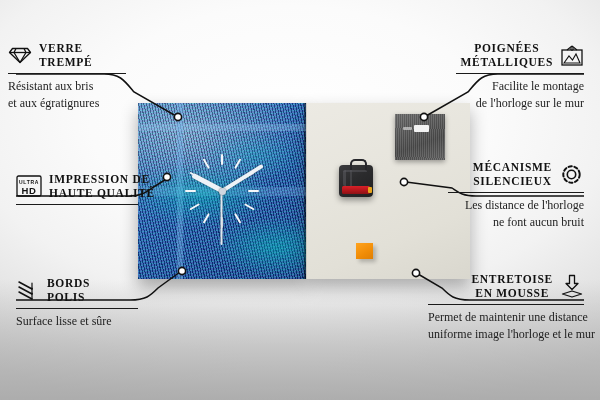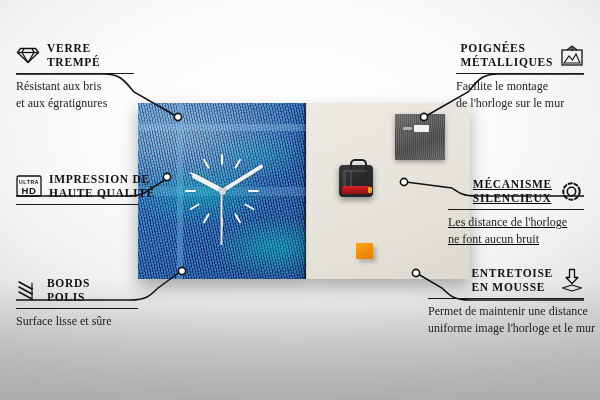--- a/index.html
+++ b/index.html
@@ -107,22 +107,22 @@
     font-size:11.5px;letter-spacing:.7px;color:#111;line-height:1.22;
     text-transform:uppercase;white-space:nowrap;
   }
   .ctitle .tx{display:flex;flex-direction:column;}
   .rule{height:1.4px;background:#1a1a1a;margin:4px 0 4px;}
   .cdesc{
     font-family:"Liberation Serif", serif;font-size:12px;color:#1d1d1d;line-height:1.34;white-space:nowrap;
   }
   .left .ctitle{justify-content:flex-start;}
   .right .ctitle{justify-content:flex-end;}
-  .right .cdesc{text-align:left;}
-  .right .tx{align-items:flex-start;}
+  .right .cdesc{text-align:right;}
+  .right .tx{align-items:center;}
   .ico{flex:0 0 auto;display:block;}
 
   svg.lines{position:absolute;left:0;top:0;width:600px;height:400px;z-index:5;pointer-events:none;}
 </style>
 </head>
 <body>
 
 <div id="stage">
 
   <div class="product">
@@ -176,21 +176,21 @@
     <g fill="#ffffff" stroke="#111111" stroke-width="1.6">
       <circle cx="178" cy="117" r="3.6"></circle>
       <circle cx="167" cy="177" r="3.6"></circle>
       <circle cx="182" cy="271" r="3.6"></circle>
       <circle cx="424" cy="117" r="3.6"></circle>
       <circle cx="404" cy="182" r="3.6"></circle>
       <circle cx="416" cy="273" r="3.6"></circle>
     </g>
   </svg>
 
-  <div class="callout left" style="left:16px;top:41px;width:118px;">
+  <div class="callout left" style="left:8px;top:41px;width:118px;">
     <div class="ctitle">
       <svg class="ico" width="24" height="18" viewBox="0 0 24 18">
         <g fill="none" stroke="#111" stroke-width="1.3" stroke-linejoin="round">
           <path d="M4.5,2.5 H19.5 L22.5,6.5 L12,16.5 L1.5,6.5 Z"></path>
           <path d="M1.5,6.5 H22.5"></path>
             <path d="M8,2.5 L6,6.5 L12,16.5"></path>
             <path d="M16,2.5 L18,6.5 L12,16.5"></path>
         </g>
       </svg>
       <span class="tx">
@@ -256,41 +256,41 @@
         <path d="M4,18 L9,11 L12.5,15 L16,9 L20,18 Z" fill="none" stroke="#111" stroke-width="1.1"></path>
       </svg>
     </div>
     <div class="rule"></div>
     <div class="cdesc">
       <div>Facilite le montage</div>
       <div>de l'horloge sur le mur</div>
     </div>
   </div>
 
-  <div class="callout right" style="right:16px;top:177px;width:136px;text-decoration:underline;">
+  <div class="callout right" style="right:16px;top:160px;width:136px;">
     <div class="ctitle">
       <span class="tx">
         <span>MÉCANISME</span>
         <span>SILENCIEUX</span>
       </span>
       <svg class="ico" width="25" height="25" viewBox="0 0 25 25">
         <g fill="none" stroke="#111" stroke-width="2" stroke-linecap="round">
           <circle cx="12.5" cy="12.5" r="8.2" stroke-dasharray="3.3 2.6"></circle>
           <circle cx="12.5" cy="12.5" r="4.2" stroke-width="1.6"></circle>
         </g>
       </svg>
     </div>
     <div class="rule"></div>
     <div class="cdesc">
       <div>Les distance de l'horloge</div>
       <div>ne font aucun bruit</div>
     </div>
   </div>
 
-  <div class="callout right" style="right:16px;top:266px;width:156px;">
+  <div class="callout right" style="right:16px;top:272px;width:156px;">
     <div class="ctitle">
       <span class="tx">
         <span>ENTRETOISE</span>
         <span>EN MOUSSE</span>
       </span>
       <svg class="ico" width="24" height="24" viewBox="0 0 24 24">
         <path d="M9.5,1.5 h5 v8 h3.5 L12,15.5 L6,9.5 h3.5 Z" fill="none" stroke="#111" stroke-width="1.3" stroke-linejoin="round"></path>
         <path d="M12,17 L21.5,20 L12,23 L2.5,20 Z" fill="none" stroke="#111" stroke-width="1.3" stroke-linejoin="round"></path>
       </svg>
     </div>

